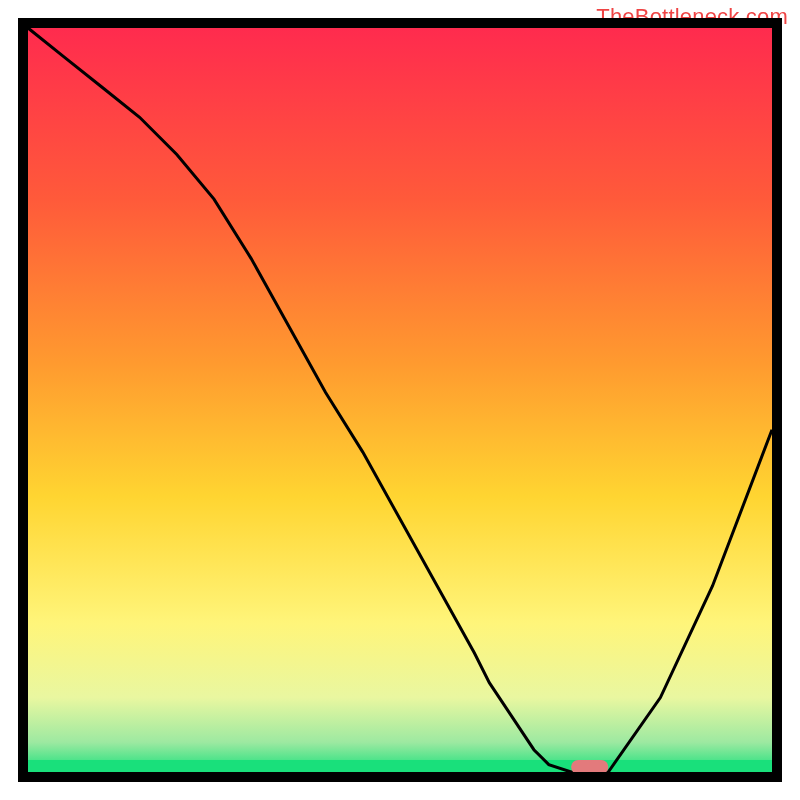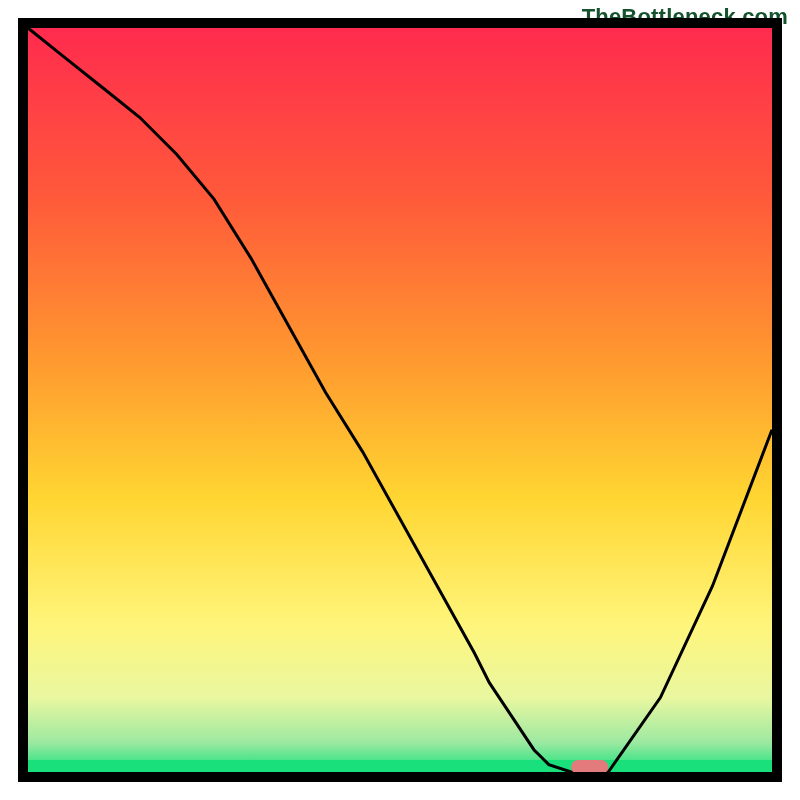--- a/index.html
+++ b/index.html
@@ -13,22 +13,22 @@
   .stage {
     position: relative;
     width: 800px;
     height: 800px;
   }
   .watermark {
     position: absolute;
     top: 4px;
     right: 12px;
     font-size: 22px;
-    color: #14532d;
-    font-weight: 700;
+    color: #ef4444;
+    font-weight: 400;
     letter-spacing: 0.2px;
   }
   svg.plot {
     position: absolute;
     left: 0;
     top: 0;
     width: 800px;
     height: 800px;
   }
 </style>

